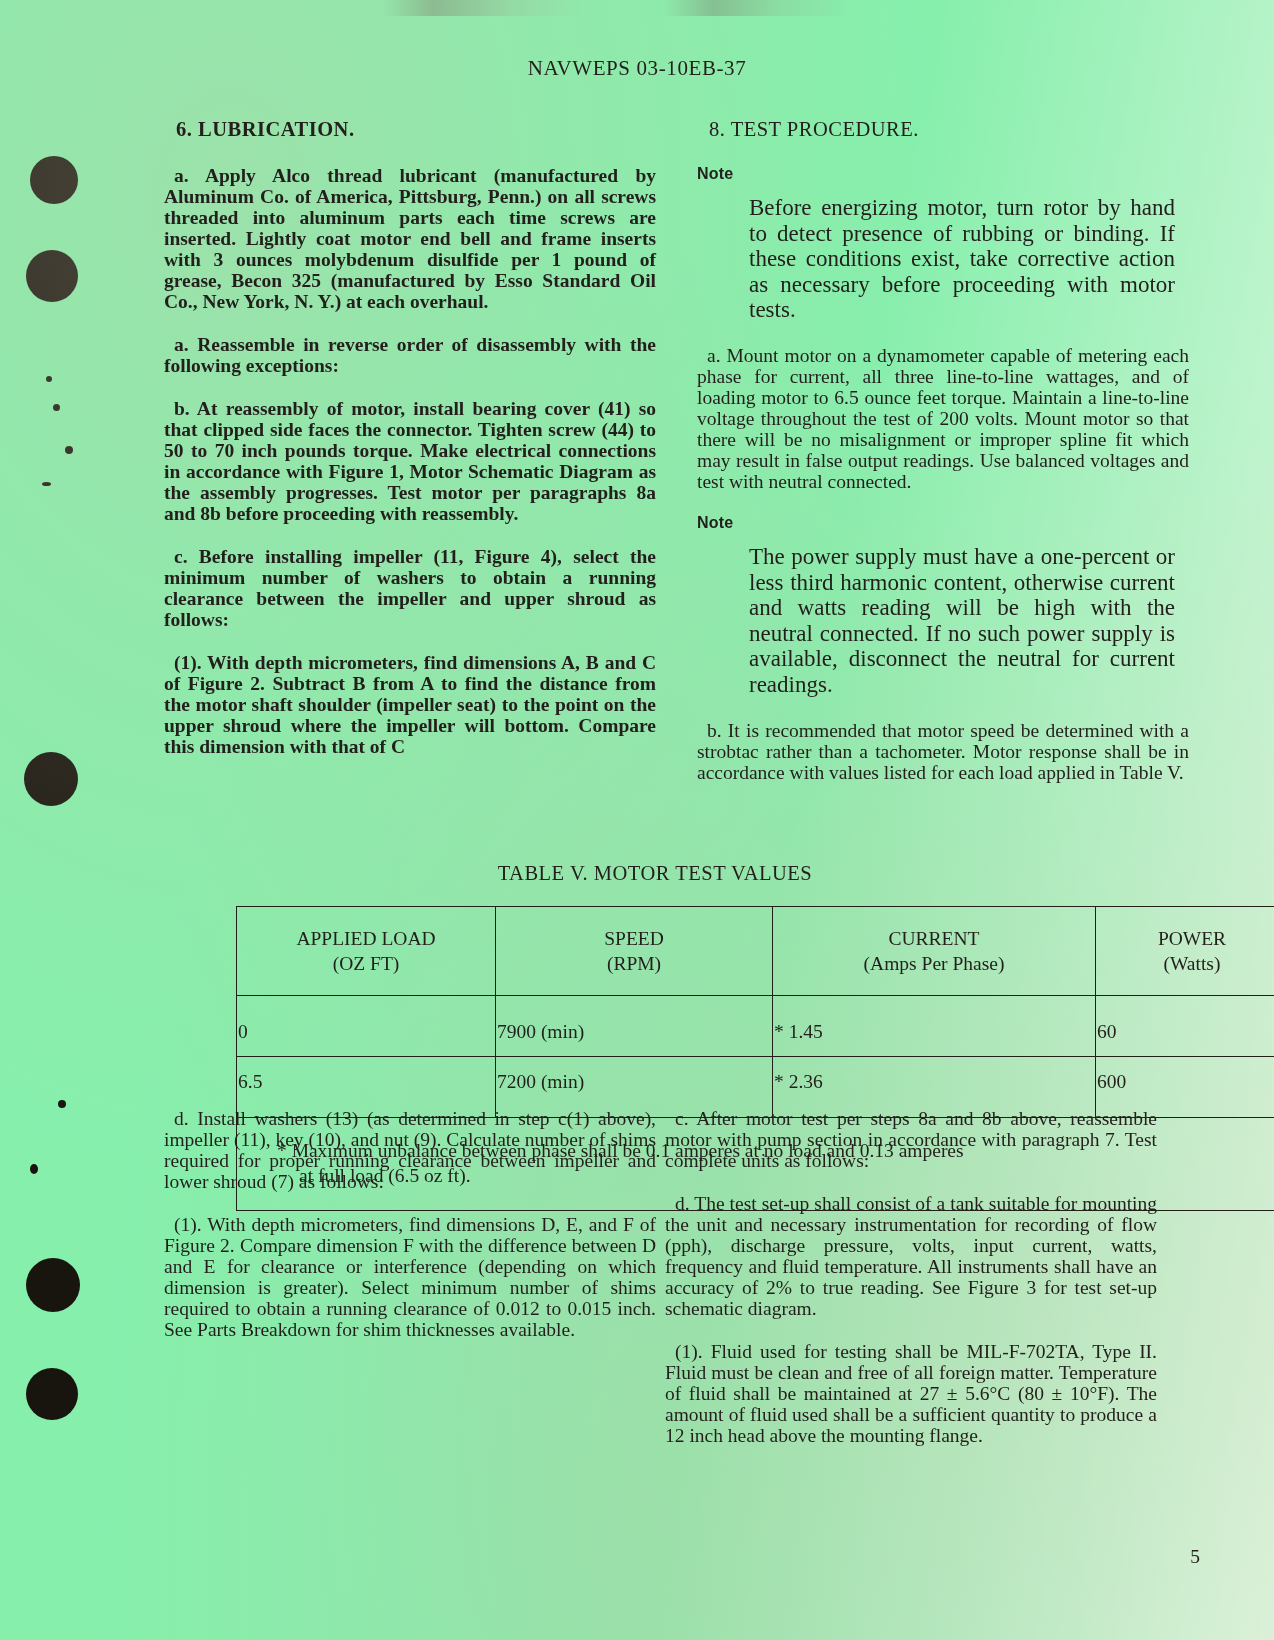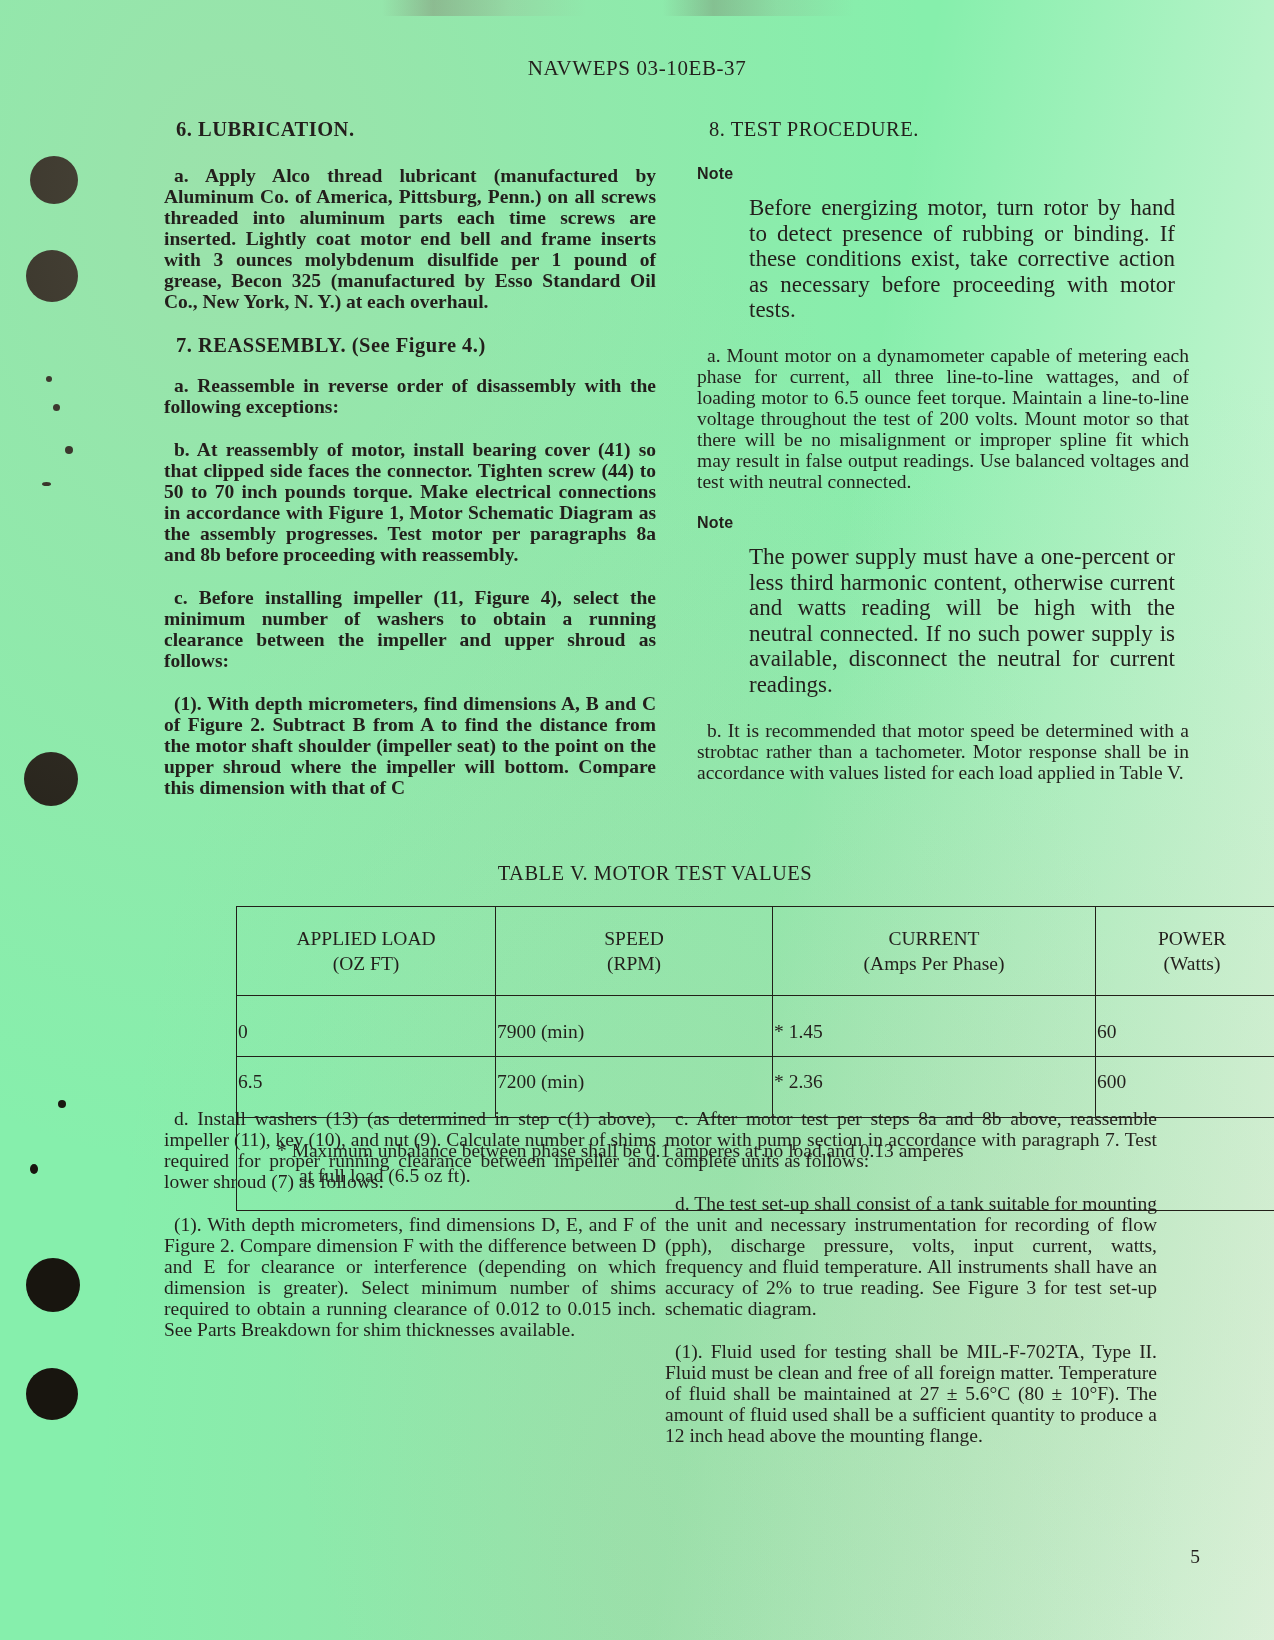--- a/index.html
+++ b/index.html
@@ -195,21 +195,20 @@
   <div class="mark" style="left:58px; top:1100px; width:8px; height:8px;"></div>
   <div class="mark" style="left:30px; top:1164px; width:8px; height:10px;"></div>
   <div class="mark" style="left:26px; top:1258px; width:54px; height:54px;"></div>
   <div class="mark" style="left:26px; top:1368px; width:52px; height:52px;"></div>
 
   <div class="header">NAVWEPS 03-10EB-37</div>
 
   <div class="col col-left">
     <div class="sect-head">6.  LUBRICATION.</div>
     <p class="body ind">a. Apply Alco thread lubricant (manufactured by Aluminum Co. of America, Pittsburg, Penn.) on all screws threaded into aluminum parts each time screws are inserted. Lightly coat motor end bell and frame inserts with 3 ounces molybdenum disulfide per 1 pound of grease, Becon 325 (manufactured by Esso Standard Oil Co., New York, N. Y.) at each overhaul.</p>
-    <div class="sect-head tight">7.  REASSEMBLY.  (See Figure 4.)</div>
     <p class="body ind">a. Reassemble in reverse order of disassembly with the following exceptions:</p>
     <p class="body ind">b. At reassembly of motor, install bearing cover (41) so that clipped side faces the connector. Tighten screw (44) to 50 to 70 inch pounds torque. Make electrical connections in accordance with Figure 1, Motor Schematic Diagram as the assembly progresses. Test motor per paragraphs 8a and 8b before proceeding with reassembly.</p>
     <p class="body ind">c. Before installing impeller (11, Figure 4), select the minimum number of washers to obtain a running clearance between the impeller and upper shroud as follows:</p>
     <p class="body ind">(1). With depth micrometers, find dimensions A, B and C of Figure 2. Subtract B from A to find the distance from the motor shaft shoulder (impeller seat) to the point on the upper shroud where the impeller will bottom. Compare this dimension with that of C</p>
   </div>
 
   <div class="col col-right">
     <div class="sect-head">8.  TEST PROCEDURE.</div>
     <div class="note-title">Note</div>
     <div class="note-body">Before energizing motor, turn rotor by hand to detect presence of rubbing or binding. If these conditions exist, take corrective action as necessary before proceeding with motor tests.</div>

